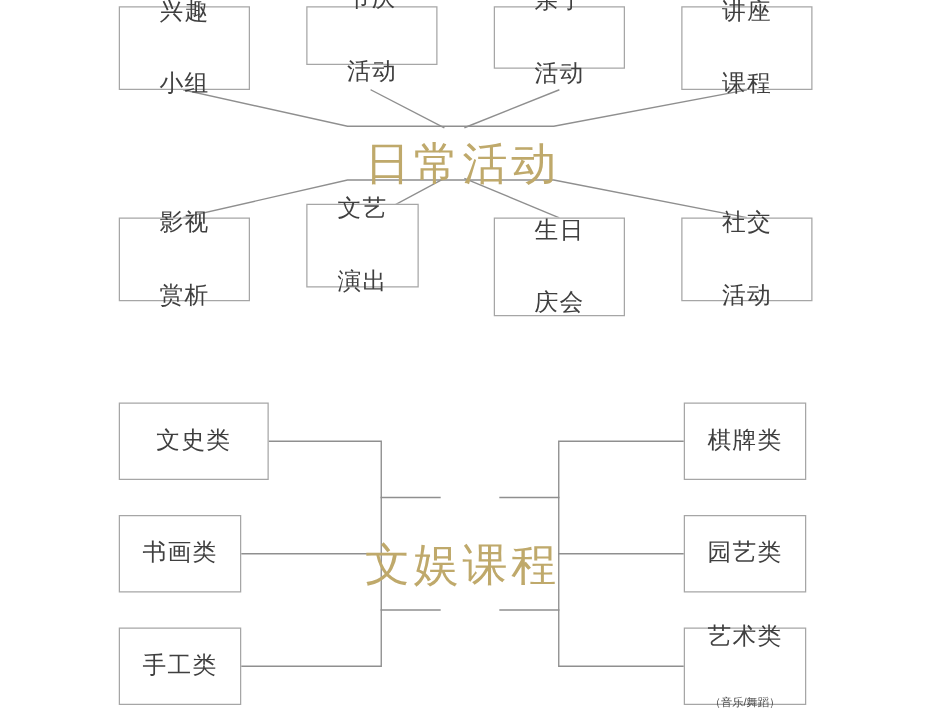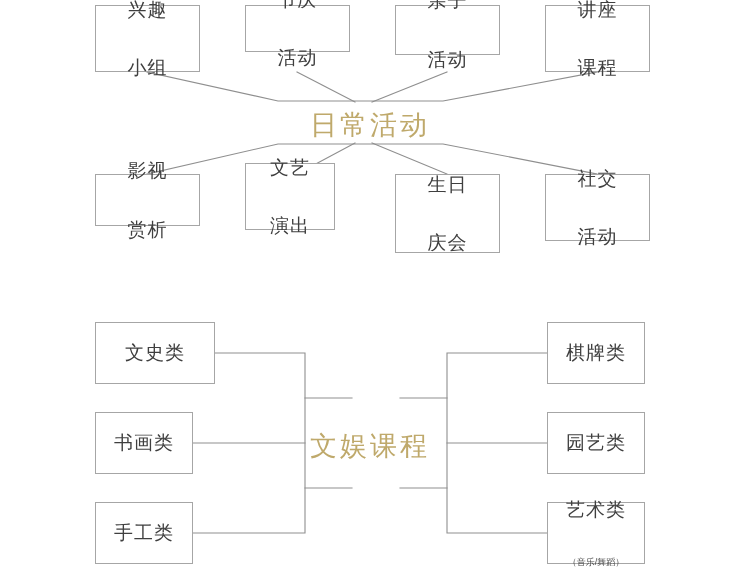--- a/index.html
+++ b/index.html
@@ -47,21 +47,21 @@
   .node .line2 { display: block; }
   .node .sub {
     font-size: 9px;
     letter-spacing: 0px;
     color: #4a4a4a;
     margin-top: 2px;
   }
   .hub {
     position: absolute;
     color: #bfa96b;
-    font-size: 27px;
+    font-size: 36px;
     letter-spacing: 3px;
     font-weight: 500;
     white-space: nowrap;
     text-align: center;
   }
 </style>
 </head>
 <body>
 
 <div id="canvas">
@@ -101,21 +101,21 @@
     <span>亲子</span>
     <span class="line2">活动</span>
   </div>
   <div class="node" style="left:545px; top:5px; width:105px; height:67px;">
     <span>讲座</span>
     <span class="line2">课程</span>
   </div>
 
   <div class="hub" style="left:0px; top:107px; width:740px;">日常活动</div>
 
-  <div class="node" style="left:95px; top:174px; width:105px; height:52px;text-align:right;">
+  <div class="node" style="left:95px; top:174px; width:105px; height:67px;text-align:right;">
     <span>影视</span>
     <span class="line2">赏析</span>
   </div>
   <div class="node" style="left:245px; top:163px; width:90px; height:67px;">
     <span>文艺</span>
     <span class="line2">演出</span>
   </div>
   <div class="node" style="left:395px; top:174px; width:105px; height:79px;">
     <span>生日</span>
     <span class="line2">庆会</span>

